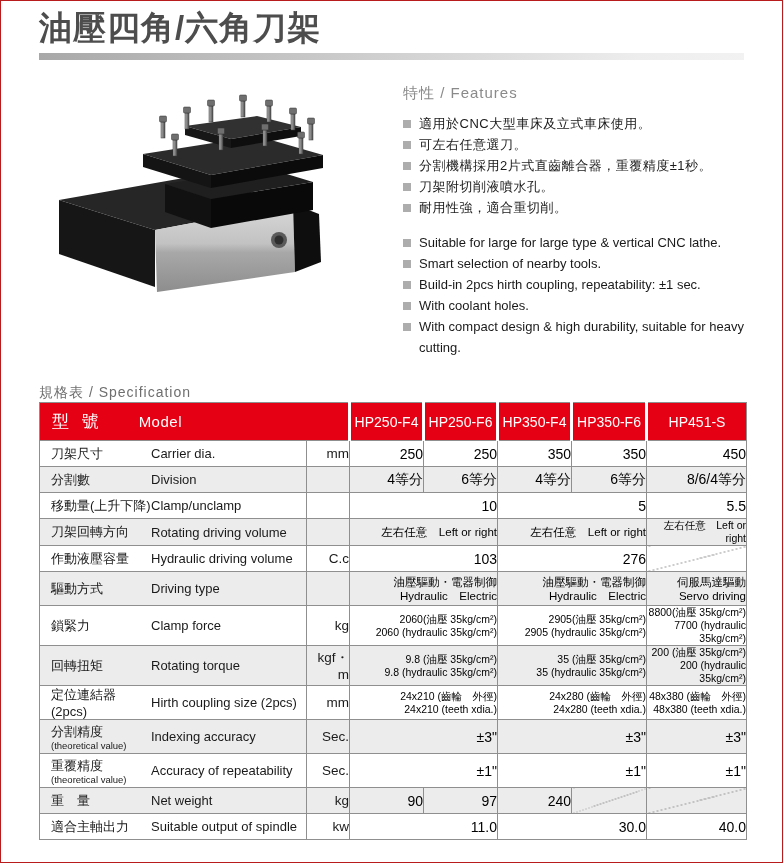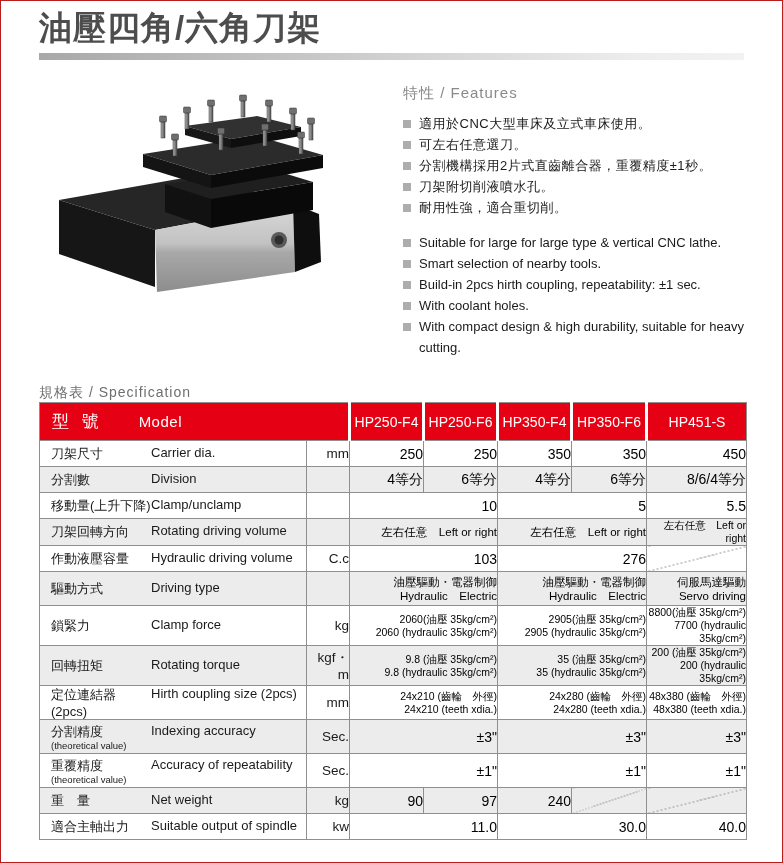--- a/index.html
+++ b/index.html
@@ -52,21 +52,21 @@
   thead th.model-col { border-left:3px solid #fff; font-size:14px; }
   th.head-label { text-align:left; padding-left:12px; }
   th.head-label .zh { font-size:17px; letter-spacing:4px; }
   th.head-label .en { font-size:15px; margin-left:32px; letter-spacing:0.5px; }
 
   tbody tr:nth-child(even) td { background-color:#ececec; }
   tbody tr.h1 { height:26px; }
   tbody tr.h2 { height:34px; }
 
   td.lbl { padding-left:11px; }
-  td.lbl .wrap { display:flex; align-items:flex-start; }
+  td.lbl .wrap { display:flex; align-items:center; }
   td.lbl .zh { width:100px; flex:none; font-size:13px; }
   td.lbl .zh .sub { font-size:9.5px; line-height:10px; }
   td.lbl .en { font-size:13px; }
   td.unit, td.val { text-align:right; }
   td.unit { font-size:13.5px; }
   td.val { font-size:14px; color:#000; }
   td.val.small { font-size:10.5px; line-height:13px; }
   td.val.mid { font-size:11.5px; line-height:14px; }
   td.diag {
     background-image:linear-gradient(to bottom right,

